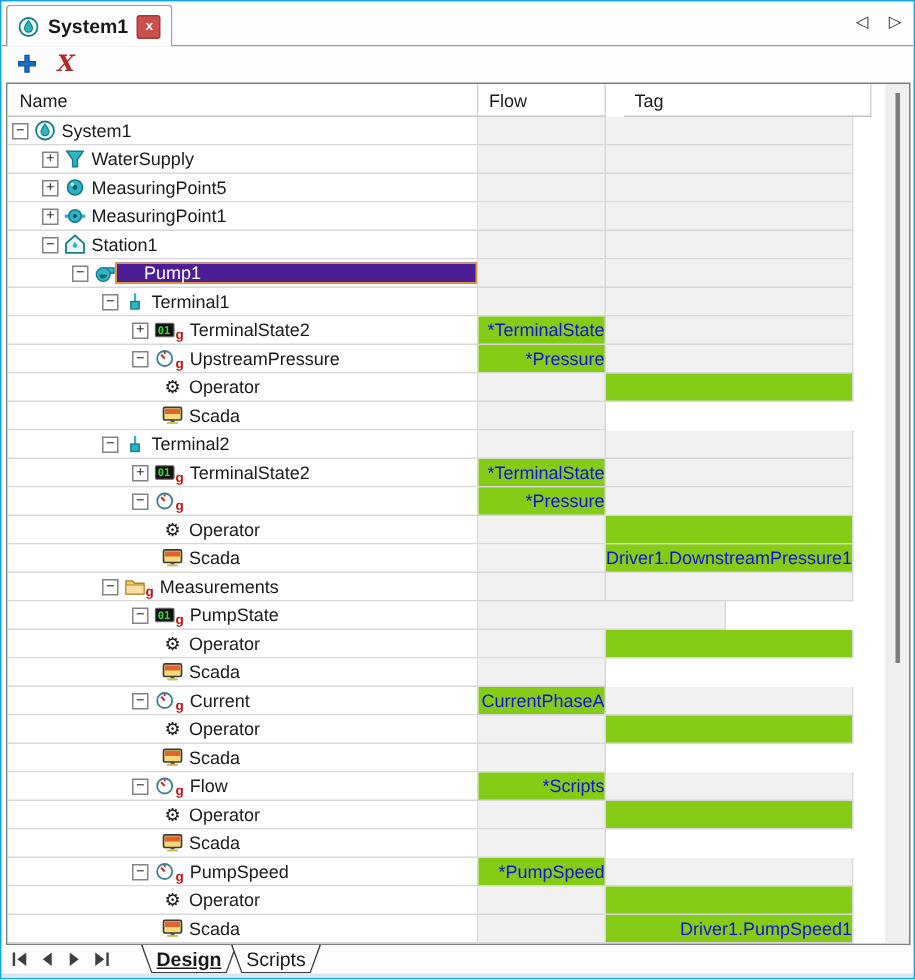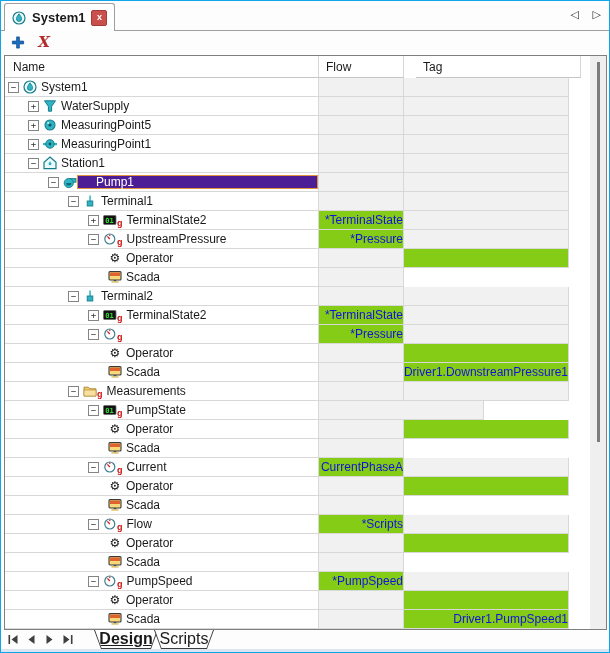--- a/index.html
+++ b/index.html
@@ -42,21 +42,21 @@
   .vscroll{position:absolute;top:0;right:0;bottom:0;width:16px;background:#efefef;}
   .vthumb{position:absolute;left:7px;top:6px;width:3px;height:380px;background:#7d7d7d;}
   
   .bottombar{position:absolute;left:0;bottom:3px;right:0;height:19px;background:#fdfdfd;display:flex;align-items:center;}
   .nav{display:flex;align-items:center;gap:5px;padding:0 8px 0 6px;}
   .nav .nv{width:13px;height:11px;display:flex;align-items:center;justify-content:center;}
   .sheet-tabs{display:flex;height:19px;margin-left:12px;}
   .sheet-tab{position:relative;height:19px;}
   .st-outer{position:absolute;inset:0;background:#3c3c3c;clip-path:polygon(0 0,100% 0,calc(100% - 7px) 100%,7px 100%);}
   .st-inner{position:absolute;left:1px;right:1px;top:0;bottom:1px;background:#fcfcfc;
-    clip-path:polygon(0 0,100% 0,calc(100% - 6.5px) 100%,6.5px 100%);display:flex;align-items:center;justify-content:center;font-size:16px;}
+    clip-path:polygon(0 0,100% 0,calc(100% - 6.5px) 100%,6.5px 100%);display:flex;align-items:center;justify-content:center;font-size:13px;}
   .sheet-tab.active .st-inner{font-weight:bold;text-decoration:underline;background:#fff;}
   .sheet-tab+.sheet-tab{margin-left:-4px;}
   .statusstrip{position:absolute;left:0;right:0;bottom:0;height:3px;background:#dbe5f1;}
 </style>
 </head>
 <body>
 
 <div class="window">
 
   <div class="tabbar">

